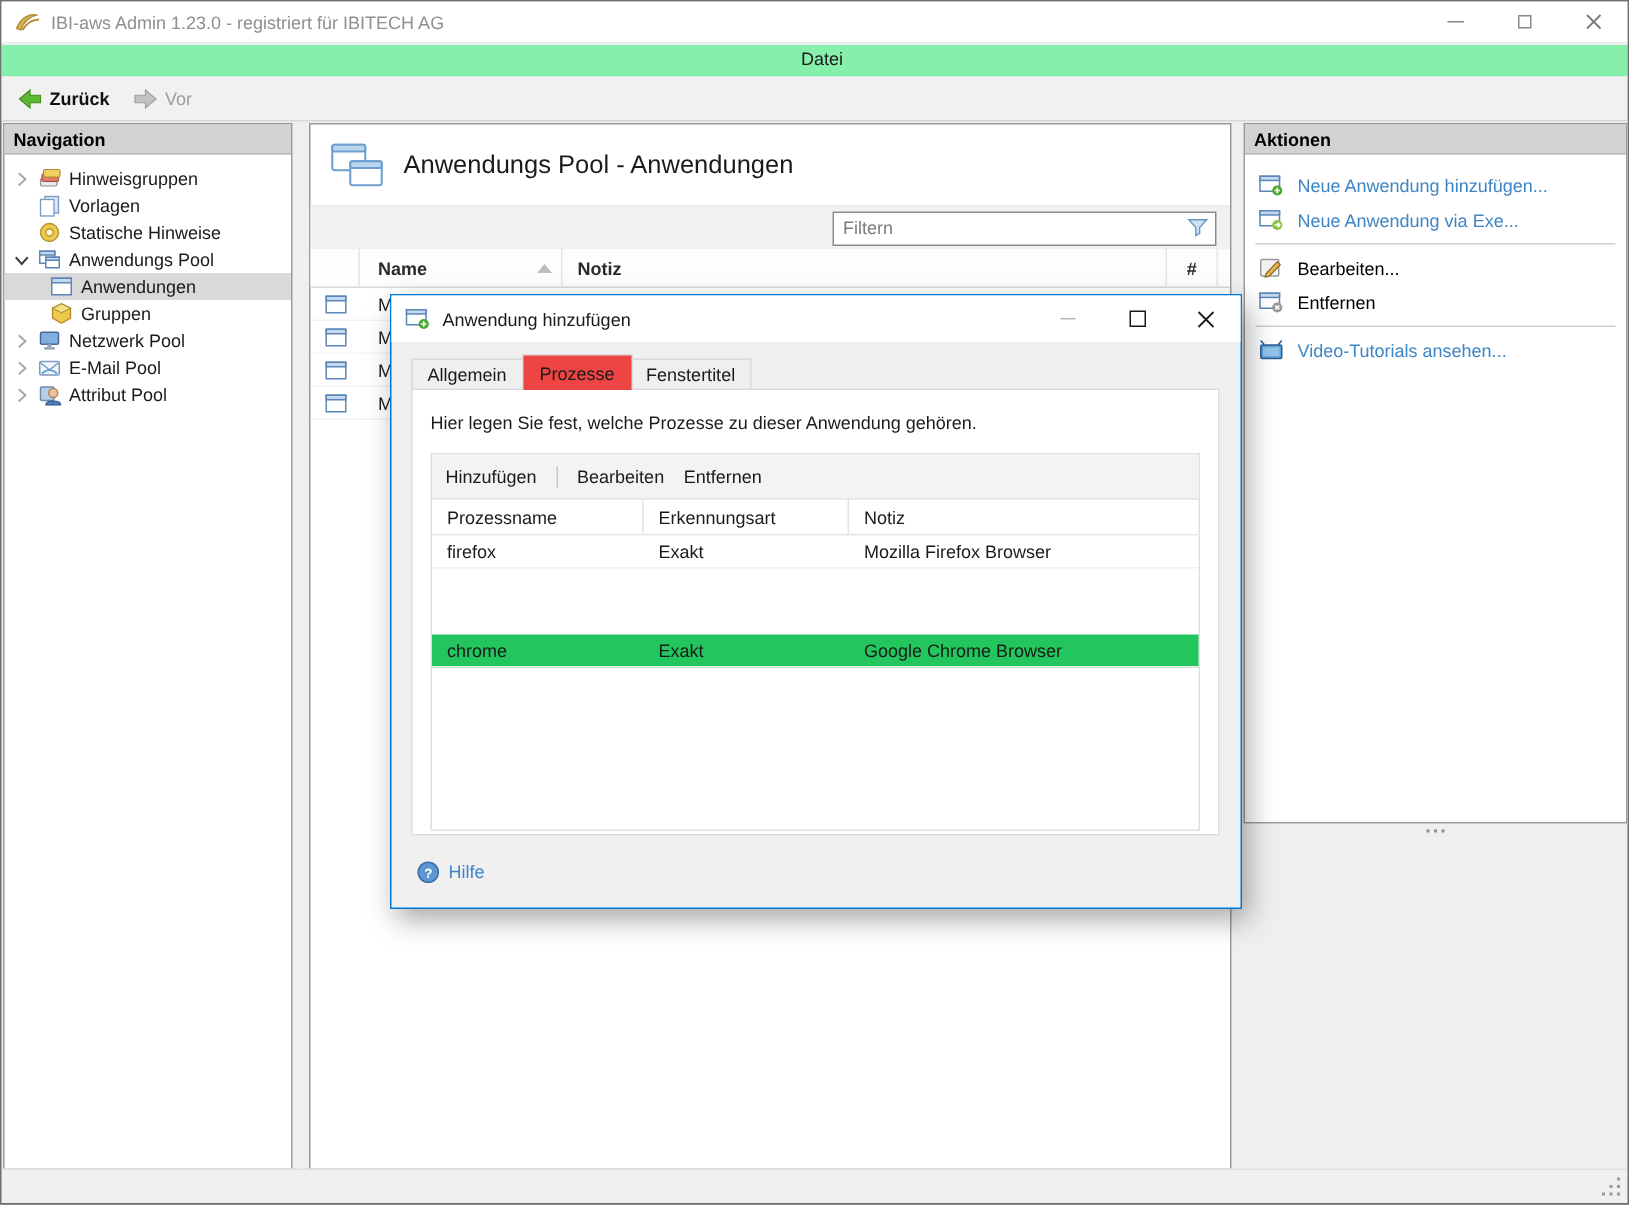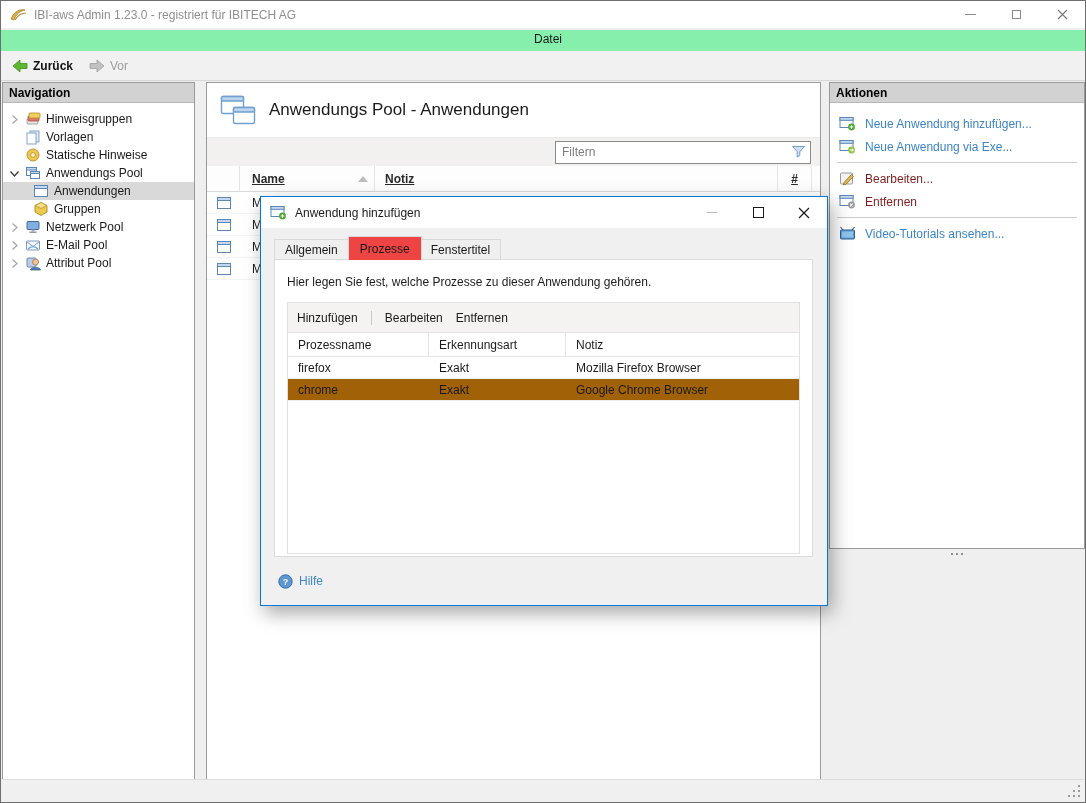--- a/index.html
+++ b/index.html
@@ -51,21 +51,21 @@
   .filter-band { height:29px; background:#f2f1ef; border-top:1px solid #eaeaea;
                  display:flex; align-items:center; justify-content:flex-end; padding-right:9px; }
   .filter-box { width:256px; height:23px; background:#fff; border:1px solid #8a8a8a;
                 display:flex; align-items:center; }
   .filter-box input { border:none; outline:none; flex:1; font:inherit; padding:0 6px; color:#333; }
   .filter-box input::placeholder { color:#7c7c7c; }
   .funnel { width:15px; height:14px; margin-right:4px; flex:0 0 auto; }
 
   .grid-header { height:26px; display:flex; align-items:stretch; background:#fdfdfd;
                  border-bottom:1px solid #d9d9d9; font-weight:bold; color:#2a2a2a; }
-  .gh-cell { display:flex; align-items:center; border-right:1px solid #e5e5e5;text-decoration:underline; }
+  .gh-cell { display:flex; align-items:center; border-right:1px solid #e5e5e5; }
   .col-icon { width:33px; }
   .col-name { width:135px; padding-left:12px; position:relative; }
   .sort-asc { position:absolute; right:6px; width:0; height:0;
               border-left:5px solid transparent; border-right:5px solid transparent;
               border-bottom:6px solid #bdbdbd; }
   .col-notiz { flex:1; padding-left:10px; }
   .col-count { width:34px; justify-content:center; }
   .col-rest { width:8px; border-right:none; }
 
   .grid-row { height:22px; display:flex; align-items:center; border-bottom:1px solid #f3f3f3; }
@@ -73,21 +73,21 @@
   .grid-row .cell-name { width:135px; padding-left:12px; overflow:hidden; white-space:nowrap; }
 
   
   .right-region { position:absolute; left:828px; top:81px; width:256px; height:698px; }
   .actions-panel { position:absolute; top:0; left:0; right:0; height:467px;
                    background:#fff; border:1px solid #9a9a9a; }
   .actions-list { padding-top:9px; }
   .action-item { display:flex; align-items:center; gap:9px; padding:4px 9px; cursor:default; }
   .action-item .a-icon { width:17px; height:15px; flex:0 0 auto; }
   .link-blue { color:#3d85c6; }
-  .link-dark { color:#7f1d1d; }
+  .link-dark { color:#000000; }
   .action-sep { height:1px; background:#cdcdcd; margin:4px 7px; }
 
   .splitter { position:absolute; top:467px; left:0; right:0; height:10px;
               display:flex; align-items:center; justify-content:center; gap:3px; }
   .splitter i { width:2px; height:2px; background:#909090; display:block; }
 
   .info-panel { position:absolute; top:477px; left:0; right:0; bottom:0;
                 background:#ffffe1; border:1px solid #9a9a9a; }
   .info-content { padding:9px 8px; display:flex; gap:7px; line-height:16px; color:#1a1a1a; }
   .info-icon { width:15px; height:15px; flex:0 0 auto; margin-top:1px; }
@@ -129,21 +129,21 @@
   .list-control { margin-top:13px; border:1px solid #e0e0e0; height:252px;
                   display:flex; flex-direction:column; background:#fff; }
   .list-toolbar { height:30px; flex:0 0 auto; background:#f4f3f1; border-bottom:1px solid #e3e3e3;
                   display:flex; align-items:center; padding-left:9px; gap:13px; }
   .lt-sep { width:1px; height:14px; background:#c9c9c9; }
   .ptable-header { height:24px; flex:0 0 auto; display:flex; align-items:stretch;
                    border-bottom:1px solid #e6e6e6; color:#1c1c1c; }
   .ph-cell { display:flex; align-items:center; padding-left:10px; border-right:1px solid #e3e3e3; }
   .pc1 { width:141px; } .pc2 { width:137px; } .pc3 { flex:1; border-right:none; }
   .prow { height:22px; flex:0 0 auto; display:flex; align-items:center; border-bottom:1px solid #efefef; }
-  .prow.alt { background:#a16207; }
+  .prow.alt { background:#22c55e;margin-top:44px; }
   .prow span { padding-left:10px; }
   .prow .pc1, .prow .pc2, .prow .pc3 { border:none; padding-left:10px; display:block; }
 
   .dialog-footer { height:52px; flex:0 0 auto; display:flex; align-items:center;
                    padding:0 16px 4px 17px; }
   .help-link { display:flex; align-items:center; gap:6px; color:#3d85c6; }
   .h-icon { width:15px; height:15px; }
   .footer-buttons { margin-left:auto; display:flex; gap:13px; }
   .btn { height:24px; font:inherit; color:#111; display:flex; align-items:center; justify-content:center; }
   .btn-save { width:110px; background:#dddddd; border:1px solid #aeaeae; }

